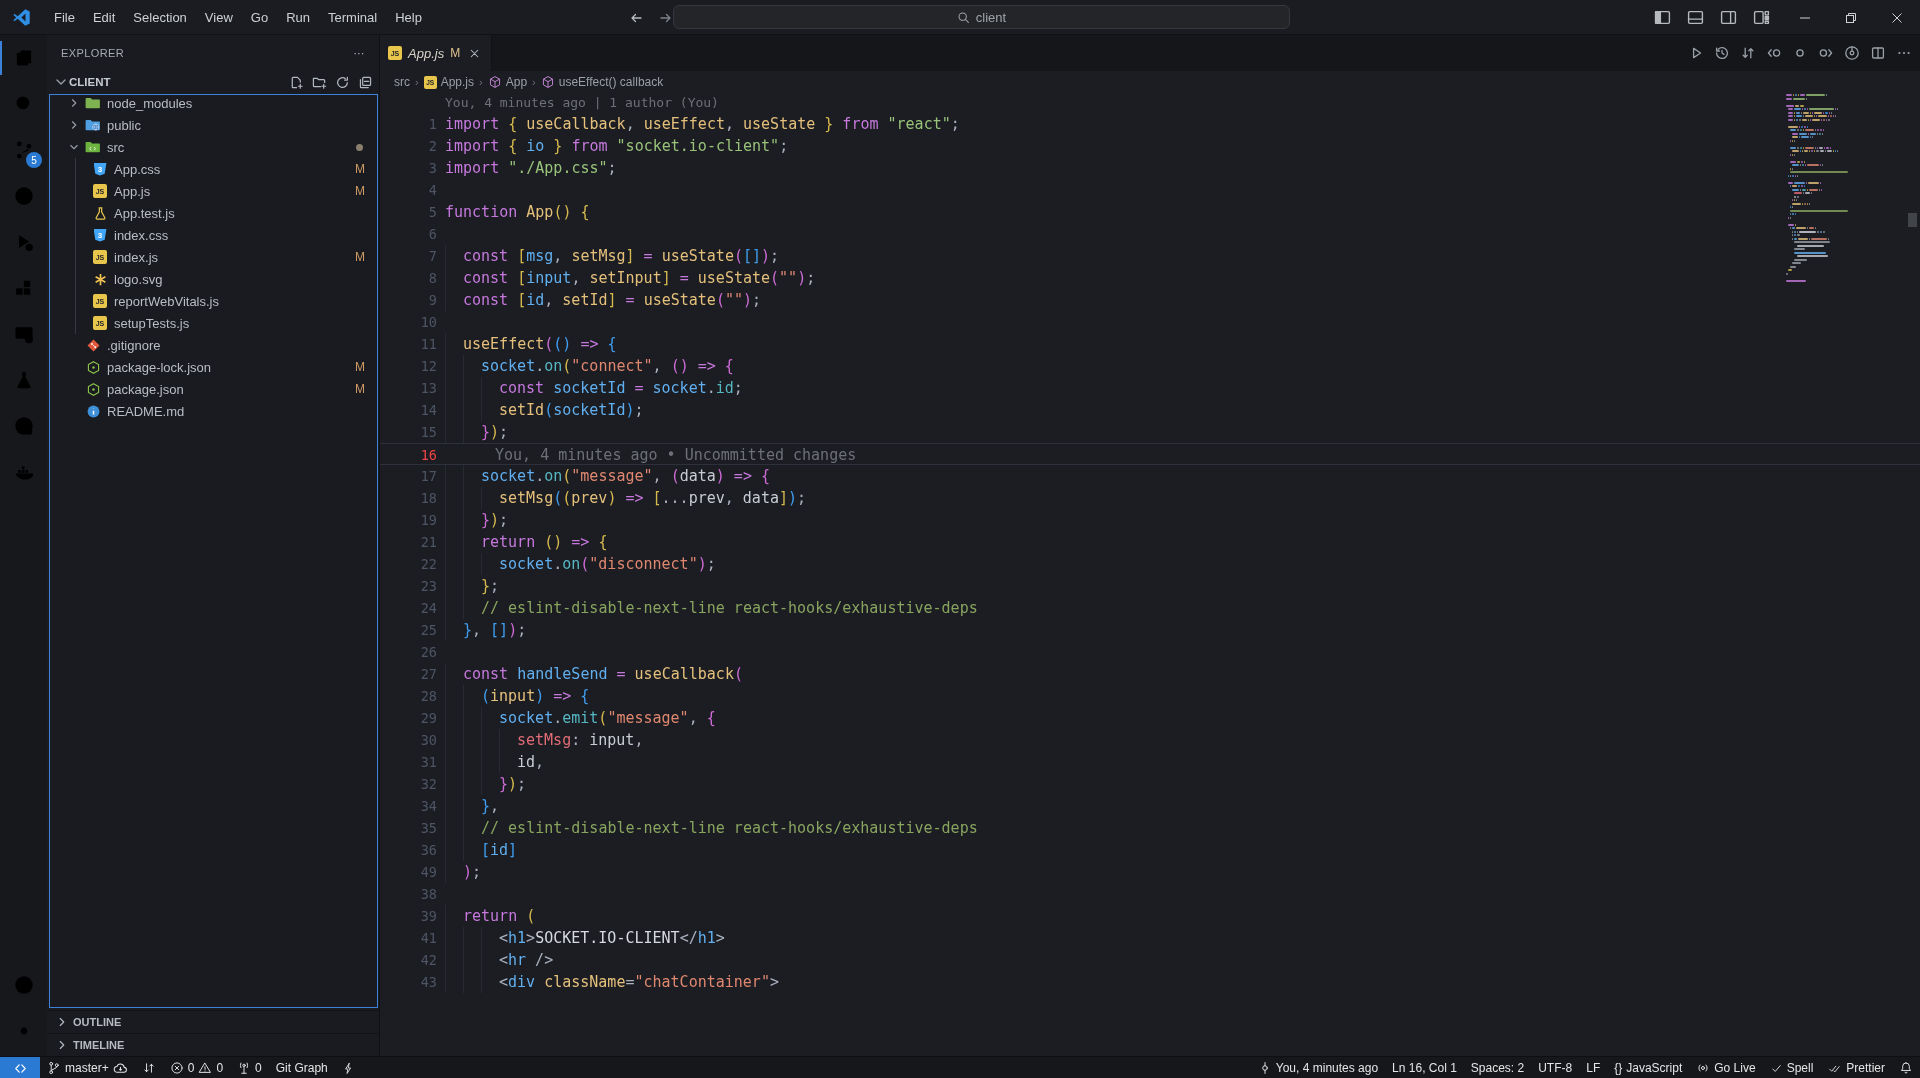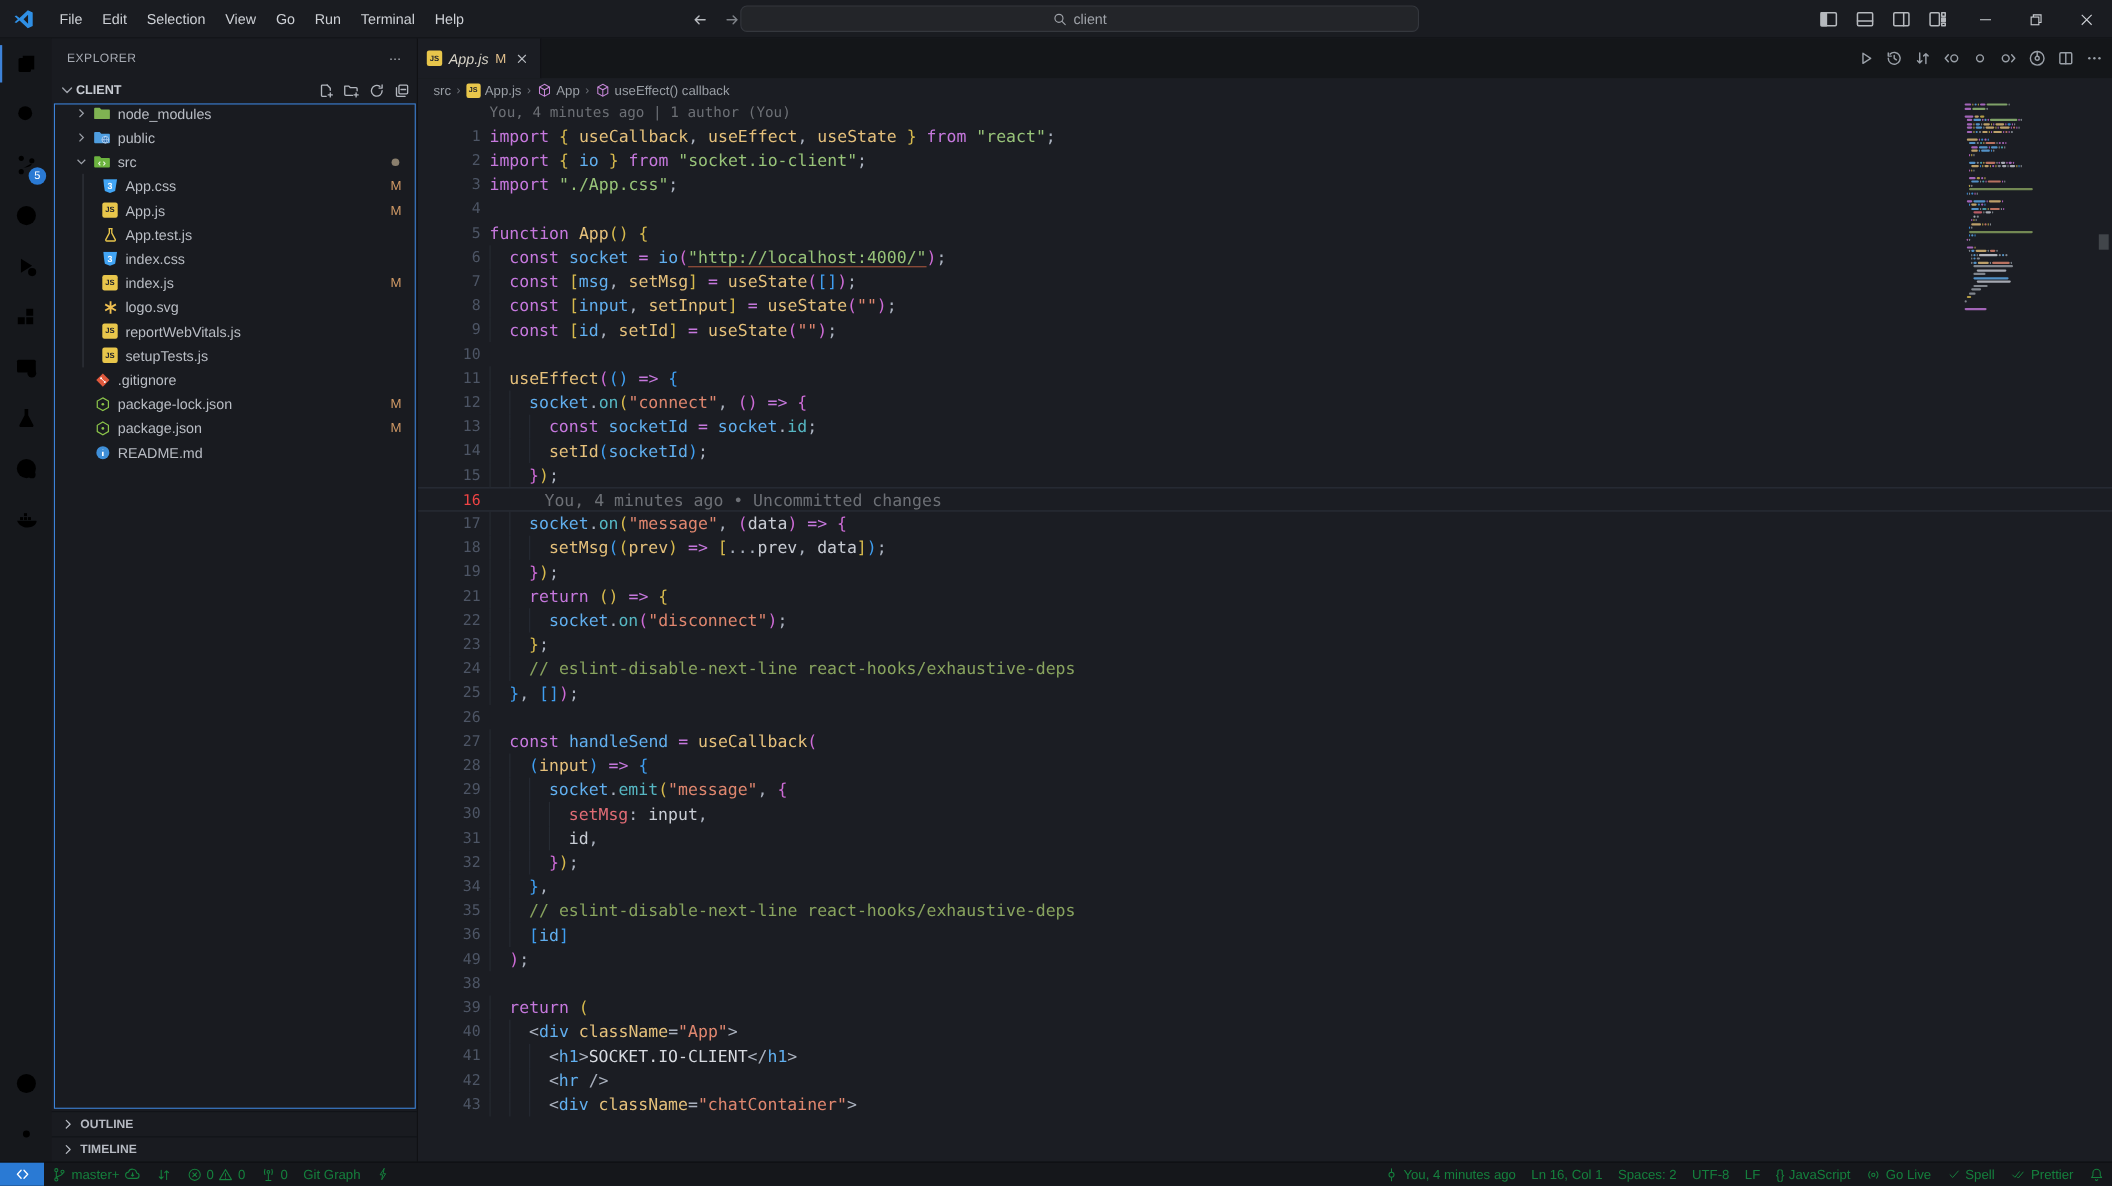--- a/index.html
+++ b/index.html
@@ -88,21 +88,21 @@
   .tk-t{color:#61afef;} .tk-a{color:#e5c07b;} .tk-x{color:#d7dae0;} .tk-r{color:#e06c75;} .tk-w{color:#c8ccd4;}
   .tk-u{color:#98c379; text-decoration:underline; text-decoration-color:#a5553d; text-underline-offset:3px;}
 
   #minimap { position:absolute; top:-3px; right:22px; width:112px; }
   .mm-row { height:3.5px; display:flex; align-items:center; }
   .mm-tok { height:2px; border-radius:1px; opacity:.8; }
   #overview-marker { position:absolute; right:3px; top:120px; width:9px; height:14px; background:#565a60; opacity:.65; }
 
   
   #statusbar { position:absolute; left:0; right:0; bottom:0; height:22px; background:#15171b; border-top:1px solid #0e0f12;
-    display:flex; align-items:center; color:#15803d; font-size:12px; }
+    display:flex; align-items:flex-start; color:#e5e5e5; font-size:12px; }
   #remote-btn { width:40px; height:22px; background:#2a7ad4; color:#fff; display:flex; align-items:center; justify-content:center; }
   .sb-item { display:flex; align-items:center; gap:4px; padding:0 7px; height:22px; }
   .sb-item .ico svg { stroke-width:1.1; }
   #sb-right { margin-left:auto; display:flex; align-items:center; }
 </style>
 </head>
 <body>
 <div id="app">
 
 <div id="titlebar">
@@ -589,21 +589,21 @@
         </span>
       </div>
   <div id="code-area">
     <div id="code-lines">
           <div class="code-row blame-head"><span class="gutter"></span><span class="code-text">You, 4 minutes ago | 1 author (You)</span></div>
           <div class="code-row"><span class="gutter">1</span><span class="code-text"><span class="tk-k">import </span><span class="tk-g">{ </span><span class="tk-f">useCallback</span><span class="tk-p">, </span><span class="tk-f">useEffect</span><span class="tk-p">, </span><span class="tk-f">useState</span><span class="tk-g"> }</span><span class="tk-k"> from </span><span class="tk-i">"react"</span><span class="tk-p">;</span></span></div>
           <div class="code-row"><span class="gutter">2</span><span class="code-text"><span class="tk-k">import </span><span class="tk-g">{ </span><span class="tk-v">io</span><span class="tk-g"> }</span><span class="tk-k"> from </span><span class="tk-i">"socket.io-client"</span><span class="tk-p">;</span></span></div>
           <div class="code-row"><span class="gutter">3</span><span class="code-text"><span class="tk-k">import </span><span class="tk-i">"./App.css"</span><span class="tk-p">;</span></span></div>
           <div class="code-row"><span class="gutter">4</span><span class="code-text"></span></div>
           <div class="code-row"><span class="gutter">5</span><span class="code-text"><span class="tk-k">function </span><span class="tk-f">App</span><span class="tk-g">() {</span></span></div>
-          <div class="code-row"><span class="gutter">6</span><span class="code-text"><span class="ig"></span><span class="tk-k">const </span><span class="tk-v">socket</span><span class="tk-o"> = </span><span class="tk-v">io</span><span class="tk-d">(</span><span class="tk-u">"http://localhost:4000/"</span><span class="tk-d">)</span><span class="tk-p">;</span></span></div>
+          <div class="code-row"><span class="gutter">6</span></div>
           <div class="code-row"><span class="gutter">7</span><span class="code-text"><span class="ig"></span><span class="tk-k">const </span><span class="tk-g">[</span><span class="tk-v">msg</span><span class="tk-p">, </span><span class="tk-f">setMsg</span><span class="tk-g">]</span><span class="tk-o"> = </span><span class="tk-f">useState</span><span class="tk-d">(</span><span class="tk-b">[]</span><span class="tk-d">)</span><span class="tk-p">;</span></span></div>
           <div class="code-row"><span class="gutter">8</span><span class="code-text"><span class="ig"></span><span class="tk-k">const </span><span class="tk-g">[</span><span class="tk-v">input</span><span class="tk-p">, </span><span class="tk-f">setInput</span><span class="tk-g">]</span><span class="tk-o"> = </span><span class="tk-f">useState</span><span class="tk-d">(</span><span class="tk-s">""</span><span class="tk-d">)</span><span class="tk-p">;</span></span></div>
           <div class="code-row"><span class="gutter">9</span><span class="code-text"><span class="ig"></span><span class="tk-k">const </span><span class="tk-g">[</span><span class="tk-v">id</span><span class="tk-p">, </span><span class="tk-f">setId</span><span class="tk-g">]</span><span class="tk-o"> = </span><span class="tk-f">useState</span><span class="tk-d">(</span><span class="tk-s">""</span><span class="tk-d">)</span><span class="tk-p">;</span></span></div>
           <div class="code-row"><span class="gutter">10</span><span class="code-text"></span></div>
           <div class="code-row"><span class="gutter">11</span><span class="code-text"><span class="ig"></span><span class="tk-f">useEffect</span><span class="tk-d">(</span><span class="tk-b">()</span><span class="tk-o"> =&gt; </span><span class="tk-b">{</span></span></div>
           <div class="code-row"><span class="gutter">12</span><span class="code-text"><span class="ig"></span><span class="ig"></span><span class="tk-v">socket</span><span class="tk-p">.</span><span class="tk-m">on</span><span class="tk-g">(</span><span class="tk-s">"connect"</span><span class="tk-p">, </span><span class="tk-d">()</span><span class="tk-o"> =&gt; </span><span class="tk-d">{</span></span></div>
           <div class="code-row"><span class="gutter">13</span><span class="code-text"><span class="ig"></span><span class="ig"></span><span class="ig"></span><span class="tk-k">const </span><span class="tk-v">socketId</span><span class="tk-o"> = </span><span class="tk-v">socket</span><span class="tk-p">.</span><span class="tk-m">id</span><span class="tk-p">;</span></span></div>
           <div class="code-row"><span class="gutter">14</span><span class="code-text"><span class="ig"></span><span class="ig"></span><span class="ig"></span><span class="tk-f">setId</span><span class="tk-b">(</span><span class="tk-v">socketId</span><span class="tk-b">)</span><span class="tk-p">;</span></span></div>
           <div class="code-row"><span class="gutter">15</span><span class="code-text"><span class="ig"></span><span class="ig"></span><span class="tk-d">}</span><span class="tk-g">)</span><span class="tk-p">;</span></span></div>
           <div class="code-row cur"><span class="gutter">16</span><span class="code-text"><span class="blame16">You, 4 minutes ago • Uncommitted changes</span></span></div>
@@ -621,21 +621,20 @@
           <div class="code-row"><span class="gutter">29</span><span class="code-text"><span class="ig"></span><span class="ig"></span><span class="ig"></span><span class="tk-v">socket</span><span class="tk-p">.</span><span class="tk-m">emit</span><span class="tk-g">(</span><span class="tk-s">"message"</span><span class="tk-p">, </span><span class="tk-d">{</span></span></div>
           <div class="code-row"><span class="gutter">30</span><span class="code-text"><span class="ig"></span><span class="ig"></span><span class="ig"></span><span class="ig"></span><span class="tk-r">setMsg</span><span class="tk-p">: </span><span class="tk-w">input</span><span class="tk-p">,</span></span></div>
           <div class="code-row"><span class="gutter">31</span><span class="code-text"><span class="ig"></span><span class="ig"></span><span class="ig"></span><span class="ig"></span><span class="tk-w">id</span><span class="tk-p">,</span></span></div>
           <div class="code-row"><span class="gutter">32</span><span class="code-text"><span class="ig"></span><span class="ig"></span><span class="ig"></span><span class="tk-d">}</span><span class="tk-g">)</span><span class="tk-p">;</span></span></div>
           <div class="code-row"><span class="gutter">34</span><span class="code-text"><span class="ig"></span><span class="ig"></span><span class="tk-b">}</span><span class="tk-p">,</span></span></div>
           <div class="code-row"><span class="gutter">35</span><span class="code-text"><span class="ig"></span><span class="ig"></span><span class="tk-c">// eslint-disable-next-line react-hooks/exhaustive-deps</span></span></div>
           <div class="code-row"><span class="gutter">36</span><span class="code-text"><span class="ig"></span><span class="ig"></span><span class="tk-b">[</span><span class="tk-v">id</span><span class="tk-b">]</span></span></div>
           <div class="code-row"><span class="gutter">49</span><span class="code-text"><span class="ig"></span><span class="tk-d">)</span><span class="tk-p">;</span></span></div>
           <div class="code-row"><span class="gutter">38</span><span class="code-text"></span></div>
           <div class="code-row"><span class="gutter">39</span><span class="code-text"><span class="ig"></span><span class="tk-k">return </span><span class="tk-g">(</span></span></div>
-          <div class="code-row"><span class="gutter">40</span><span class="code-text"><span class="ig"></span><span class="ig"></span><span class="tk-p">&lt;</span><span class="tk-t">div</span><span class="tk-a"> className</span><span class="tk-p">=</span><span class="tk-s">"App"</span><span class="tk-p">&gt;</span></span></div>
           <div class="code-row"><span class="gutter">41</span><span class="code-text"><span class="ig"></span><span class="ig"></span><span class="ig"></span><span class="tk-p">&lt;</span><span class="tk-t">h1</span><span class="tk-p">&gt;</span><span class="tk-x">SOCKET.IO-CLIENT</span><span class="tk-p">&lt;/</span><span class="tk-t">h1</span><span class="tk-p">&gt;</span></span></div>
           <div class="code-row"><span class="gutter">42</span><span class="code-text"><span class="ig"></span><span class="ig"></span><span class="ig"></span><span class="tk-p">&lt;</span><span class="tk-t">hr</span><span class="tk-p"> /&gt;</span></span></div>
           <div class="code-row"><span class="gutter">43</span><span class="code-text"><span class="ig"></span><span class="ig"></span><span class="ig"></span><span class="tk-p">&lt;</span><span class="tk-t">div</span><span class="tk-a"> className</span><span class="tk-p">=</span><span class="tk-s">"chatContainer"</span><span class="tk-p">&gt;</span></span></div>
         </div>
     <div id="minimap">
           <div class="mm-row">
             <span style="width: 0px; flex: 0 0 auto;"></span>
           </div>
           <div class="mm-row">
             <span style="width: 0px; flex: 0 0 auto;"></span>

